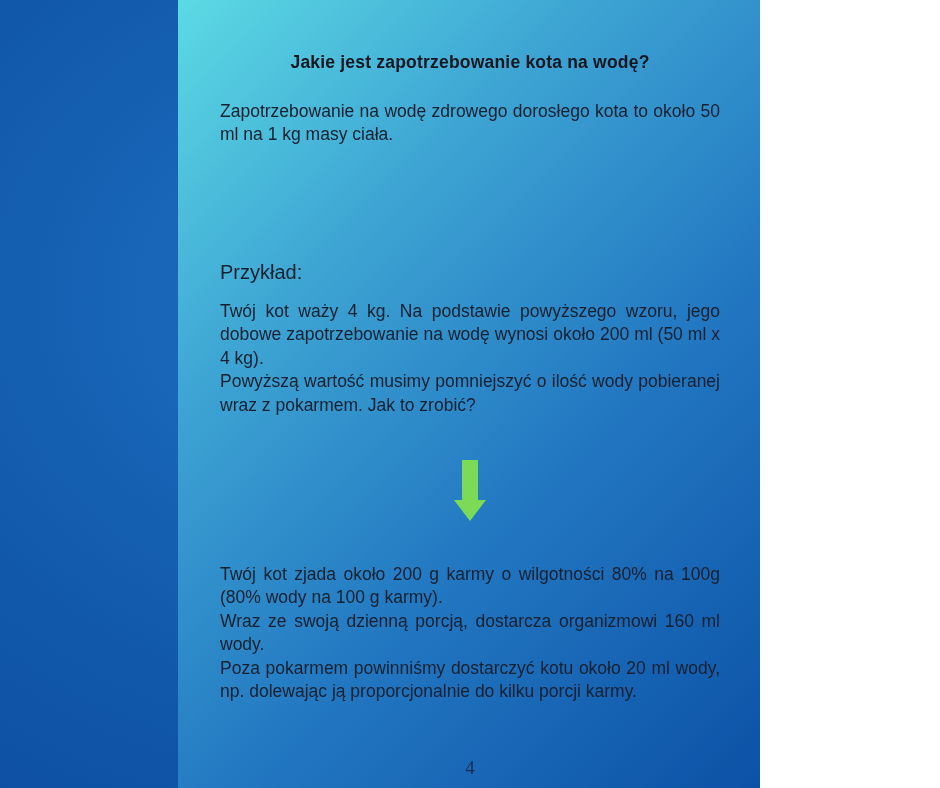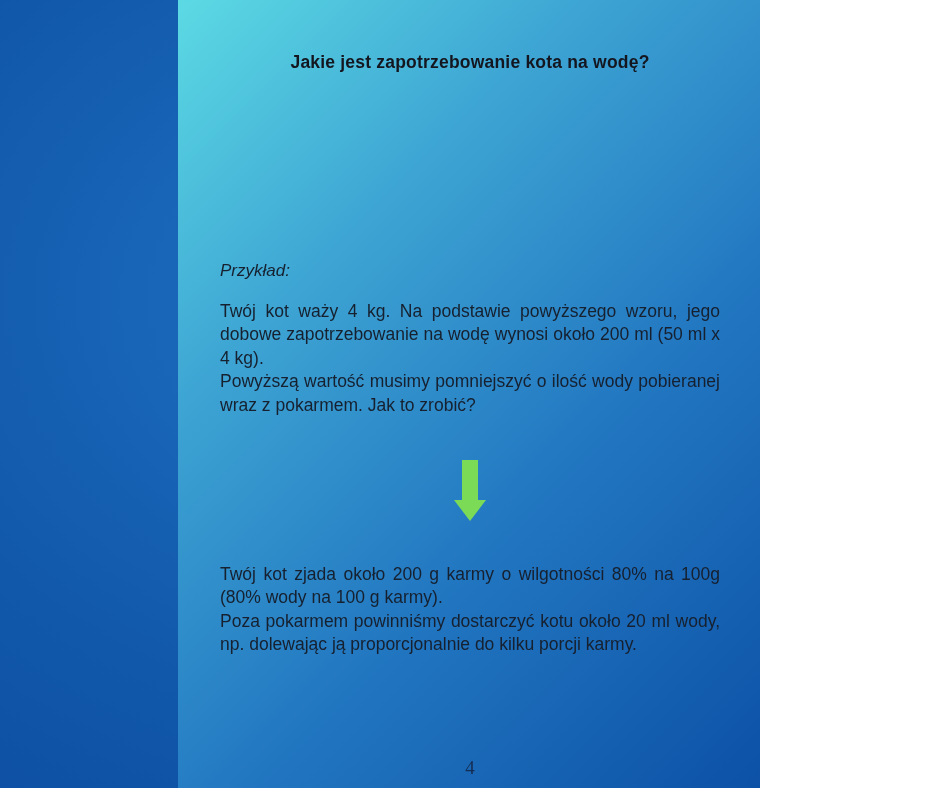--- a/index.html
+++ b/index.html
@@ -51,23 +51,22 @@
     border-radius: 16px;
     padding: 0 22px;
     height: 31px; line-height: 31px;
     font-weight: bold;
     font-size: 17px;
     color: #12141c;
   }
   .example-label {
     position: absolute;
     top: 261px; left: 42px;
-    font-size: 17px;
+    font-size: 20px;
     color: #16202f;
-    font-style: italic;
   }
   .example { top: 300px; }
   .result  { top: 563px; }
   .arrow {
     position: absolute;
     top: 460px; left: 50%;
     transform: translateX(-50%);
     width: 32px;
   }
   .arrow-shaft {
@@ -91,35 +90,37 @@
   }
 </style>
 </head>
 <body>
 
 <div class="page">
   <div class="card">
 
     <div class="title">Jakie jest zapotrzebowanie kota na wodę?</div>
 
+    <div class="block intro para">Zapotrzebowanie na wodę zdrowego dorosłego kota to około 50 ml na 1 kg masy ciała.</div>
 
 
     <div class="example-label">Przykład:</div>
 
     <div class="block example">
       <div class="para">Twój kot waży 4 kg. Na podstawie powyższego wzoru, jego dobowe zapotrzebowanie na wodę wynosi około 200 ml (50 ml x 4 kg).</div>
       <div class="para">Powyższą wartość musimy pomniejszyć o ilość wody pobieranej wraz z pokarmem. Jak to zrobić?</div>
     </div>
 
     <div class="arrow">
       <div class="arrow-shaft"></div>
       <div class="arrow-head"></div>
     </div>
 
     <div class="block result">
       <div class="para">Twój kot zjada około 200 g karmy o wilgotności 80% na 100g (80% wody na 100 g karmy).</div>
+      <div class="para">Wraz ze swoją dzienną porcją, dostarcza organizmowi 160 ml wody.</div>
       <div class="para">Poza pokarmem powinniśmy dostarczyć kotu około 20 ml wody, np. dolewając ją proporcjonalnie do kilku porcji karmy.</div>
     </div>
 
     <div class="page-number">4</div>
 
   </div>
 </div>
 
 </body></html>

